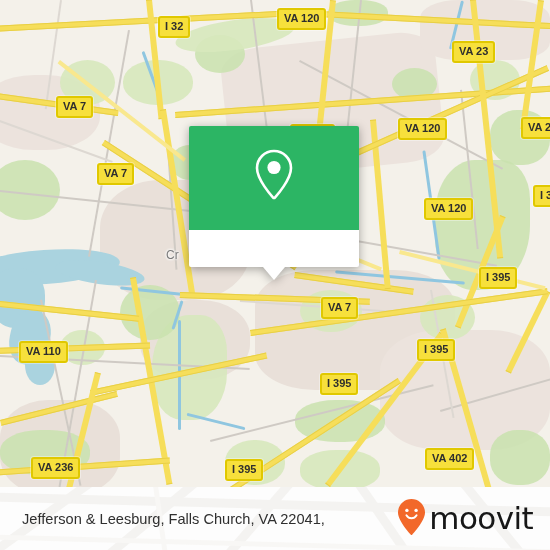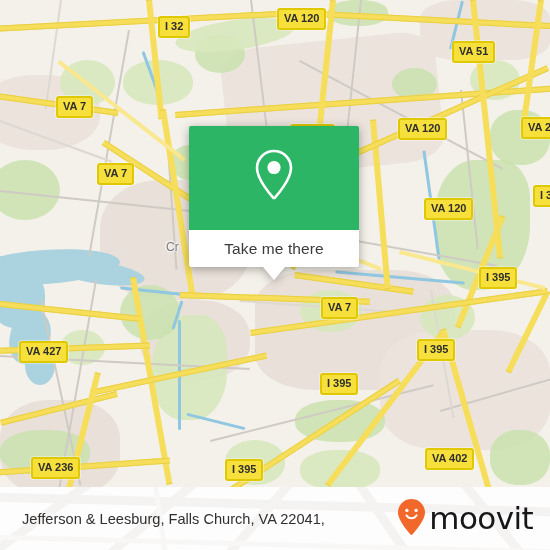--- a/index.html
+++ b/index.html
@@ -35,20 +35,21 @@
   .shield{
     position:absolute;background:#f7e03c;border:2px solid #e0c800;border-radius:3px;
     color:#2e2e2e;font-size:11px;font-weight:bold;line-height:1;
     padding:3px 5px 4px;white-space:nowrap;
     font-family:"Liberation Sans","DejaVu Sans",sans-serif;
     box-shadow:0 0 0 1px rgba(255,255,255,.35);
   }
   .placelabel{
     position:absolute;color:#7a7a7a;font-size:12px;white-space:nowrap;
     text-shadow:0 0 3px #fff,0 0 3px #fff,0 0 3px #fff;
+    margin-top:8px;
   }
 
   
   .attrib{
     position:absolute;left:0;bottom:0;width:100%;height:23px;
     background:rgba(255,255,255,.82);
     display:flex;align-items:center;
   }
   .attrib span{font-size:12.5px;color:#333;padding-left:7px;letter-spacing:.1px;}
 
@@ -201,49 +202,48 @@
       <div class="road prim" style="left:400px;top:250px;width:150px;height:4px;transform:rotate(14deg);"></div>
       <div class="road prim" style="left:215px;top:200px;width:180px;height:4px;transform:rotate(22deg);"></div>
       <div class="road prim" style="left:60px;top:60px;width:160px;height:4px;transform:rotate(38deg);"></div>
 
       <div class="placelabel" style="left:166px;top:240px;">Cr</div>
     </div>
 
     <div id="shield-layer">
         <div class="shield" style="left: 158px; top: 16px;">I 32</div>
         <div class="shield" style="left: 277px; top: 8px;">VA 120</div>
-        <div class="shield" style="left: 452px; top: 41px;">VA 51</div>
+        <div class="shield" style="left: 452px; top: 41px;">VA 23</div>
         <div class="shield" style="left: 56px; top: 96px;">VA 7</div>
         <div class="shield" style="left: 290px; top: 124px;">US 50</div>
         <div class="shield" style="left: 398px; top: 118px;">VA 120</div>
         <div class="shield" style="left: 521px; top: 117px;">VA 24</div>
         <div class="shield" style="left: 97px; top: 163px;">VA 7</div>
         <div class="shield" style="left: 424px; top: 198px;">VA 120</div>
         <div class="shield" style="left: 533px; top: 185px;">I 3</div>
         <div class="shield" style="left: 479px; top: 267px;">I 395</div>
         <div class="shield" style="left: 321px; top: 297px;">VA 7</div>
         <div class="shield" style="left: 417px; top: 339px;">I 395</div>
-        <div class="shield" style="left: 19px; top: 341px;">VA 427</div>
+        <div class="shield" style="left: 19px; top: 341px;">VA 110</div>
         <div class="shield" style="left: 320px; top: 373px;">I 395</div>
         <div class="shield" style="left: 425px; top: 448px;">VA 402</div>
         <div class="shield" style="left: 225px; top: 459px;">I 395</div>
         <div class="shield" style="left: 31px; top: 457px;">VA 236</div>
       </div>
 
     <div class="popup">
       <div class="popup-img">
         <span>
           <svg width="46" height="58" viewBox="0 0 46 58" aria-hidden="true">
             <path d="M23 4C13.6 4 6 11.6 6 21c0 11.5 14.3 27.6 16.1 29.6a1.2 1.2 0 0 0 1.8 0C25.7 48.6 40 32.5 40 21 40 11.6 32.4 4 23 4z" fill="none" stroke="#ffffff" stroke-width="2.6"></path>
             <circle cx="23" cy="20.5" r="6.6" fill="#ffffff"></circle>
           </svg>
         </span>
       </div>
       <div class="popup-bar">
-        <span>Take me there</span>
         <div class="popup-tail"></div>
       </div>
     </div>
 
   </div>
 
   <div class="footer">
     <svg class="footer-wm" viewBox="0 0 550 120" preserveAspectRatio="none">
       <g stroke="#eceae6" stroke-width="9" fill="none">
         <path d="M-20 105 L140 -10"></path>

